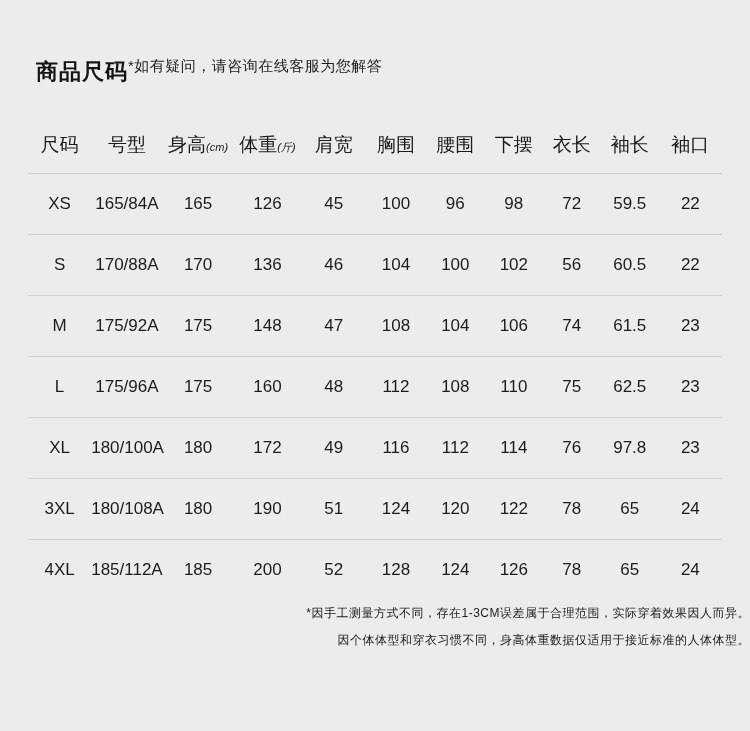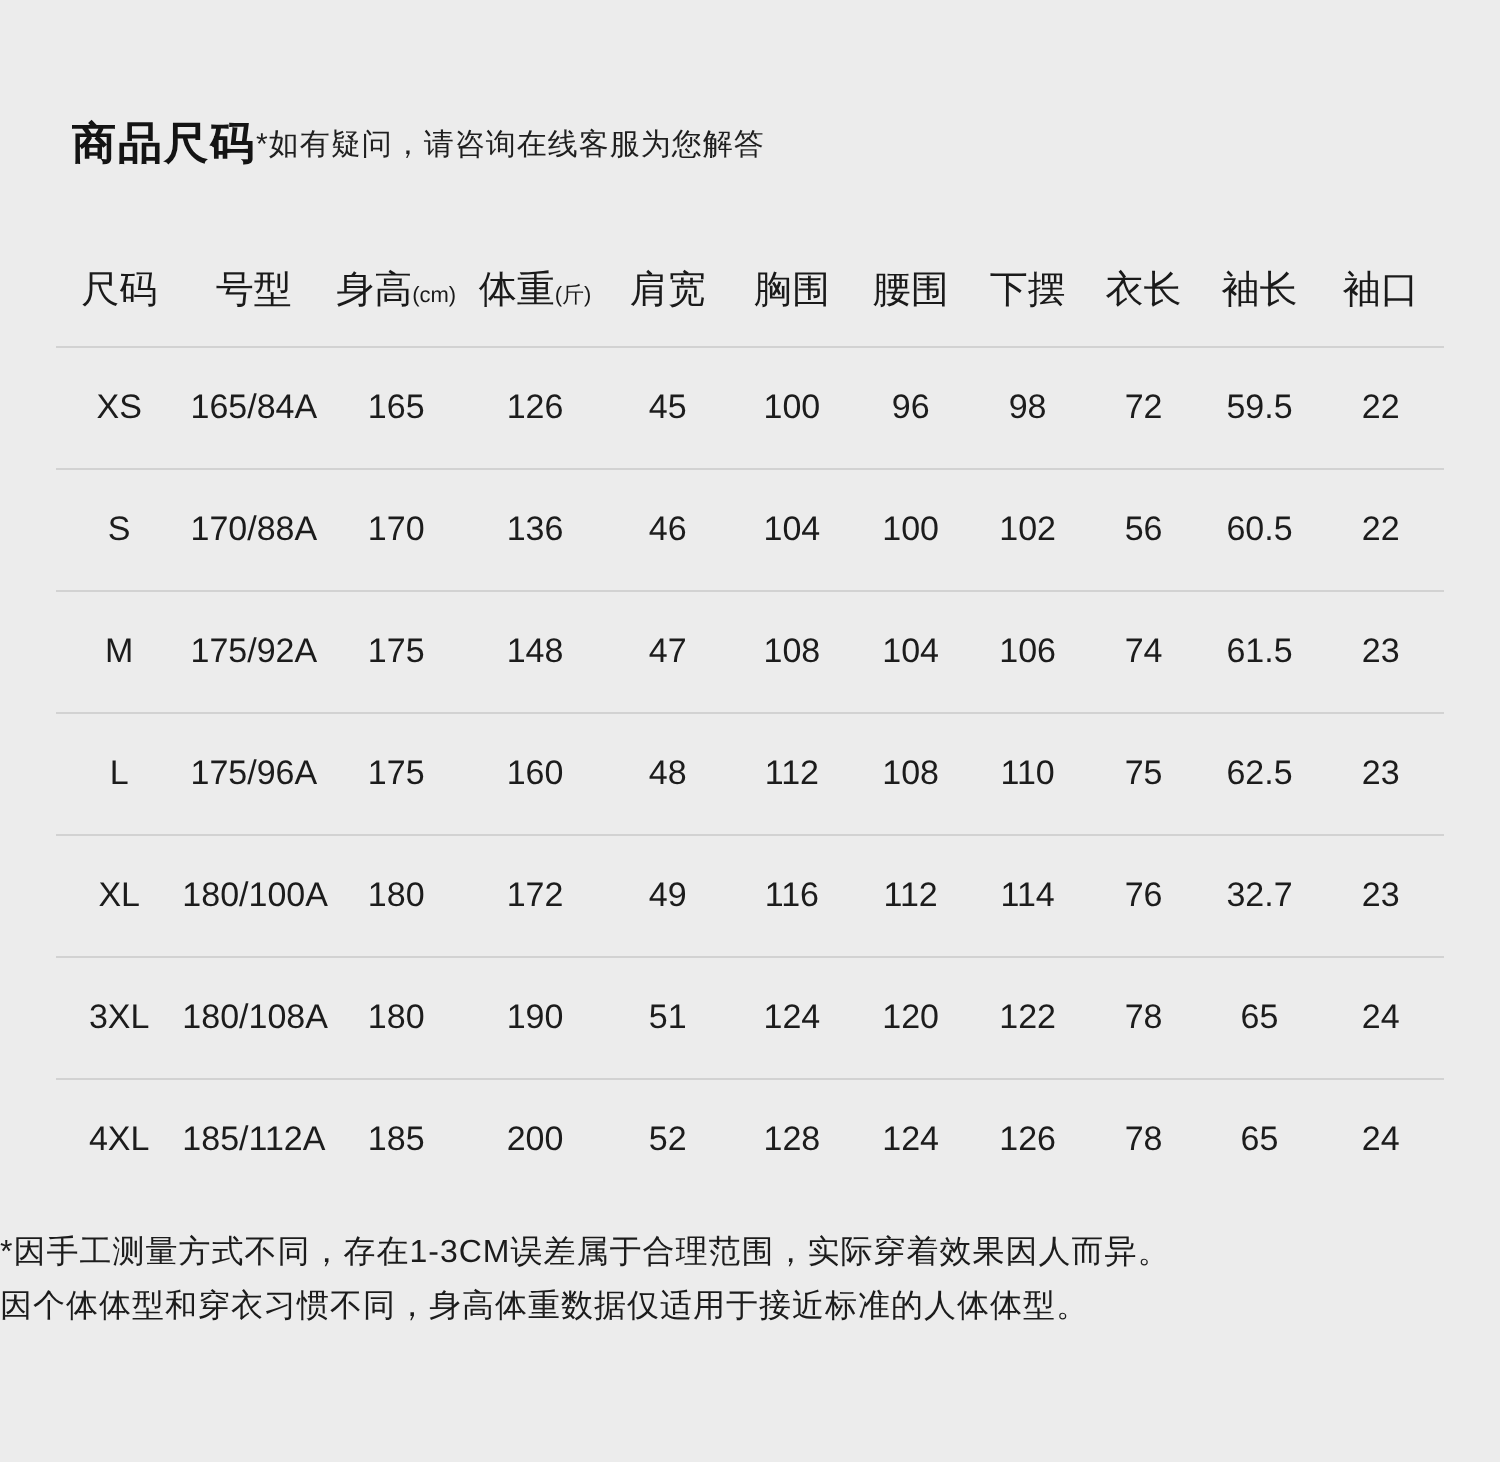--- a/index.html
+++ b/index.html
@@ -10,21 +10,21 @@
     width: 750px;
     height: 731px;
     background: #ececec;
     font-family: "Liberation Sans", "DejaVu Sans", sans-serif;
     color: #1a1a1a;
     overflow: hidden;
   }
   .page-header {
     margin: 57px 28px 0 36px;
     display: flex;
-    align-items: center;
+    align-items: flex-start;
   }
   .page-title {
     font-size: 22px;
     font-weight: 700;
     letter-spacing: 1px;
     color: #141414;
   }
   .page-note {
     font-size: 15px;
     color: #1f1f1f;
@@ -43,38 +43,38 @@
     text-align: center;
     vertical-align: middle;
     padding: 0;
     border-bottom: 1px solid #d2d2d2;
     color: #1a1a1a;
     white-space: nowrap;
   }
   table.size-table th .unit {
     font-size: 11px;
     letter-spacing: 0;
+    font-style: italic;
   }
   table.size-table td {
     font-size: 17px;
     height: 60px;
     text-align: center;
     vertical-align: middle;
     padding: 0;
     border-bottom: 1px solid #d2d2d2;
     color: #1c1c1c;
     white-space: nowrap;
   }
   table.size-table tbody tr:last-child td {
     border-bottom: none;
   }
   .page-footer {
-    margin-top: 13px;
-    text-align: left;
-    font-size: 16px;
+    text-align: right;
+    font-size: 12px;
     line-height: 27px;
     color: #1c1c1c;
     letter-spacing: 0.5px;
   }
 </style>
 </head>
 <body>
 
 <div class="page-header">
   <div class="page-title">商品尺码</div>
@@ -166,21 +166,21 @@
       <tr>
         <td>XL</td>
         <td>180/100A</td>
         <td>180</td>
         <td>172</td>
         <td>49</td>
         <td>116</td>
         <td>112</td>
         <td>114</td>
         <td>76</td>
-        <td>32.7</td>
+        <td>97.8</td>
         <td>23</td>
       </tr>
       <tr>
         <td>3XL</td>
         <td>180/108A</td>
         <td>180</td>
         <td>190</td>
         <td>51</td>
         <td>124</td>
         <td>120</td>

